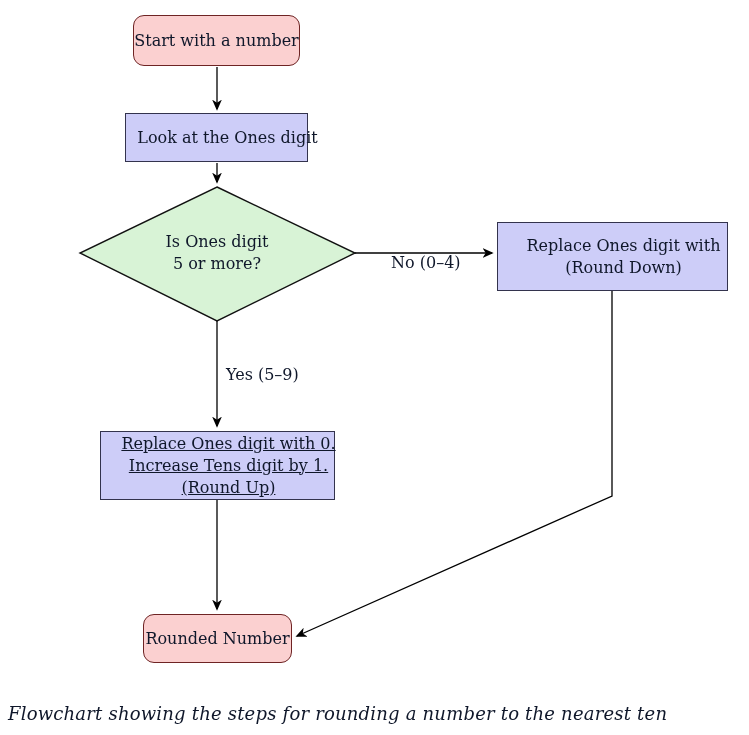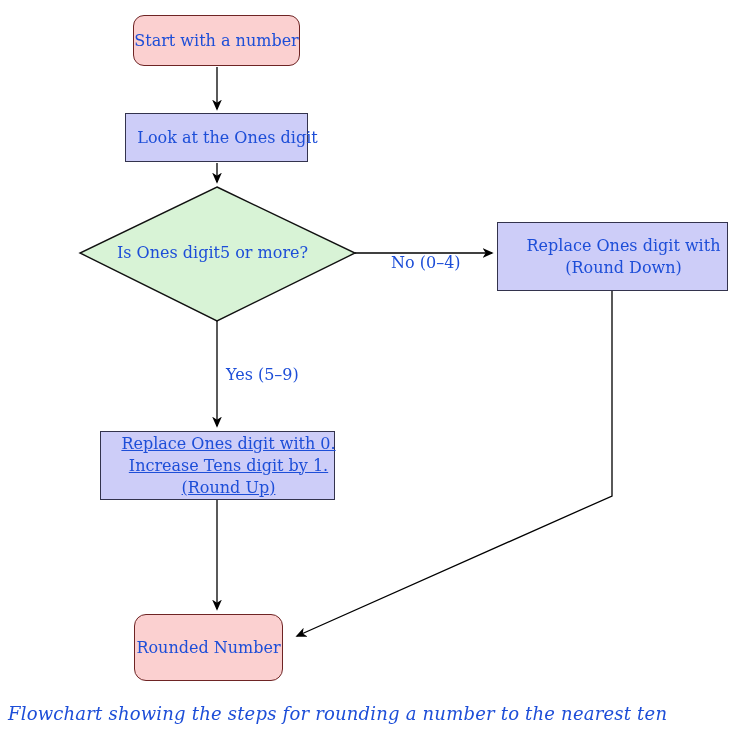--- a/index.html
+++ b/index.html
@@ -1,39 +1,39 @@
 <!DOCTYPE html>
 <html style="--pink_fill: #fbd0d0; --pink_border: #6e2424; --blue_fill: #cdcdf8; --blue_border: #33334d; --green_fill: #d8f3d6; --green_border: #111111; --line: #000000;"><head>
 <meta charset="utf-8">
 <style>
   html, body { margin:0; padding:0; background:#ffffff; }
   #stage {
     position:relative; width:749px; height:735px; background:#ffffff;
-    font-family:"DejaVu Serif", serif; color:#1d4ed8; overflow:hidden;
+    font-family:"DejaVu Serif", serif; color:#0f172a; overflow:hidden;
   }
   .node {
     position:absolute; box-sizing:border-box;
     display:flex; flex-direction:column; align-items:center; justify-content:center;
     text-align:center; font-size:16px; line-height:22px; white-space:nowrap;
   }
   .terminal {
     background:var(--pink_fill); border:1.6px solid var(--pink_border);
     border-radius:11px;
   }
   .process {
     background:var(--blue_fill); border:1.6px solid var(--blue_border);padding-left:22px;
   }
   #node-start   { left:133px; top:15px;  width:167px; height:51px; }
   #node-look    { left:125px; top:113px; width:183px; height:49px; }
   #node-rounddown { left:497px; top:222px; width:231px; height:69px; }
   #node-roundup   { left:100px; top:431px; width:235px; height:69px;text-decoration:underline; }
-  #node-rounded   { left:134px; top:614px; width:149px; height:67px;border-radius:12px; }
+  #node-rounded   { left:143px; top:614px; width:149px; height:49px; }
   #decision-text {
     position:absolute; left:117px; top:231px; width:200px; height:44px;
-    display:flex; flex-direction:row; align-items:center; justify-content:flex-start;
+    display:flex; flex-direction:column; align-items:center; justify-content:flex-end;
     text-align:center; font-size:16px; line-height:22px; white-space:nowrap;
   }
   .edge-label { position:absolute; font-size:16px; line-height:20px; white-space:nowrap; }
   #label-no  { left:391px; top:236px; width:64px; text-align:center;margin-top:17px; }
   #label-yes { left:226px; top:365px; }
   #caption {
     position:absolute; left:8px; top:703px; font-style:italic; font-size:18px;
     white-space:nowrap; letter-spacing:0.2px;
   }
   #connector-layer { position:absolute; left:0; top:0; width:749px; height:735px; }

